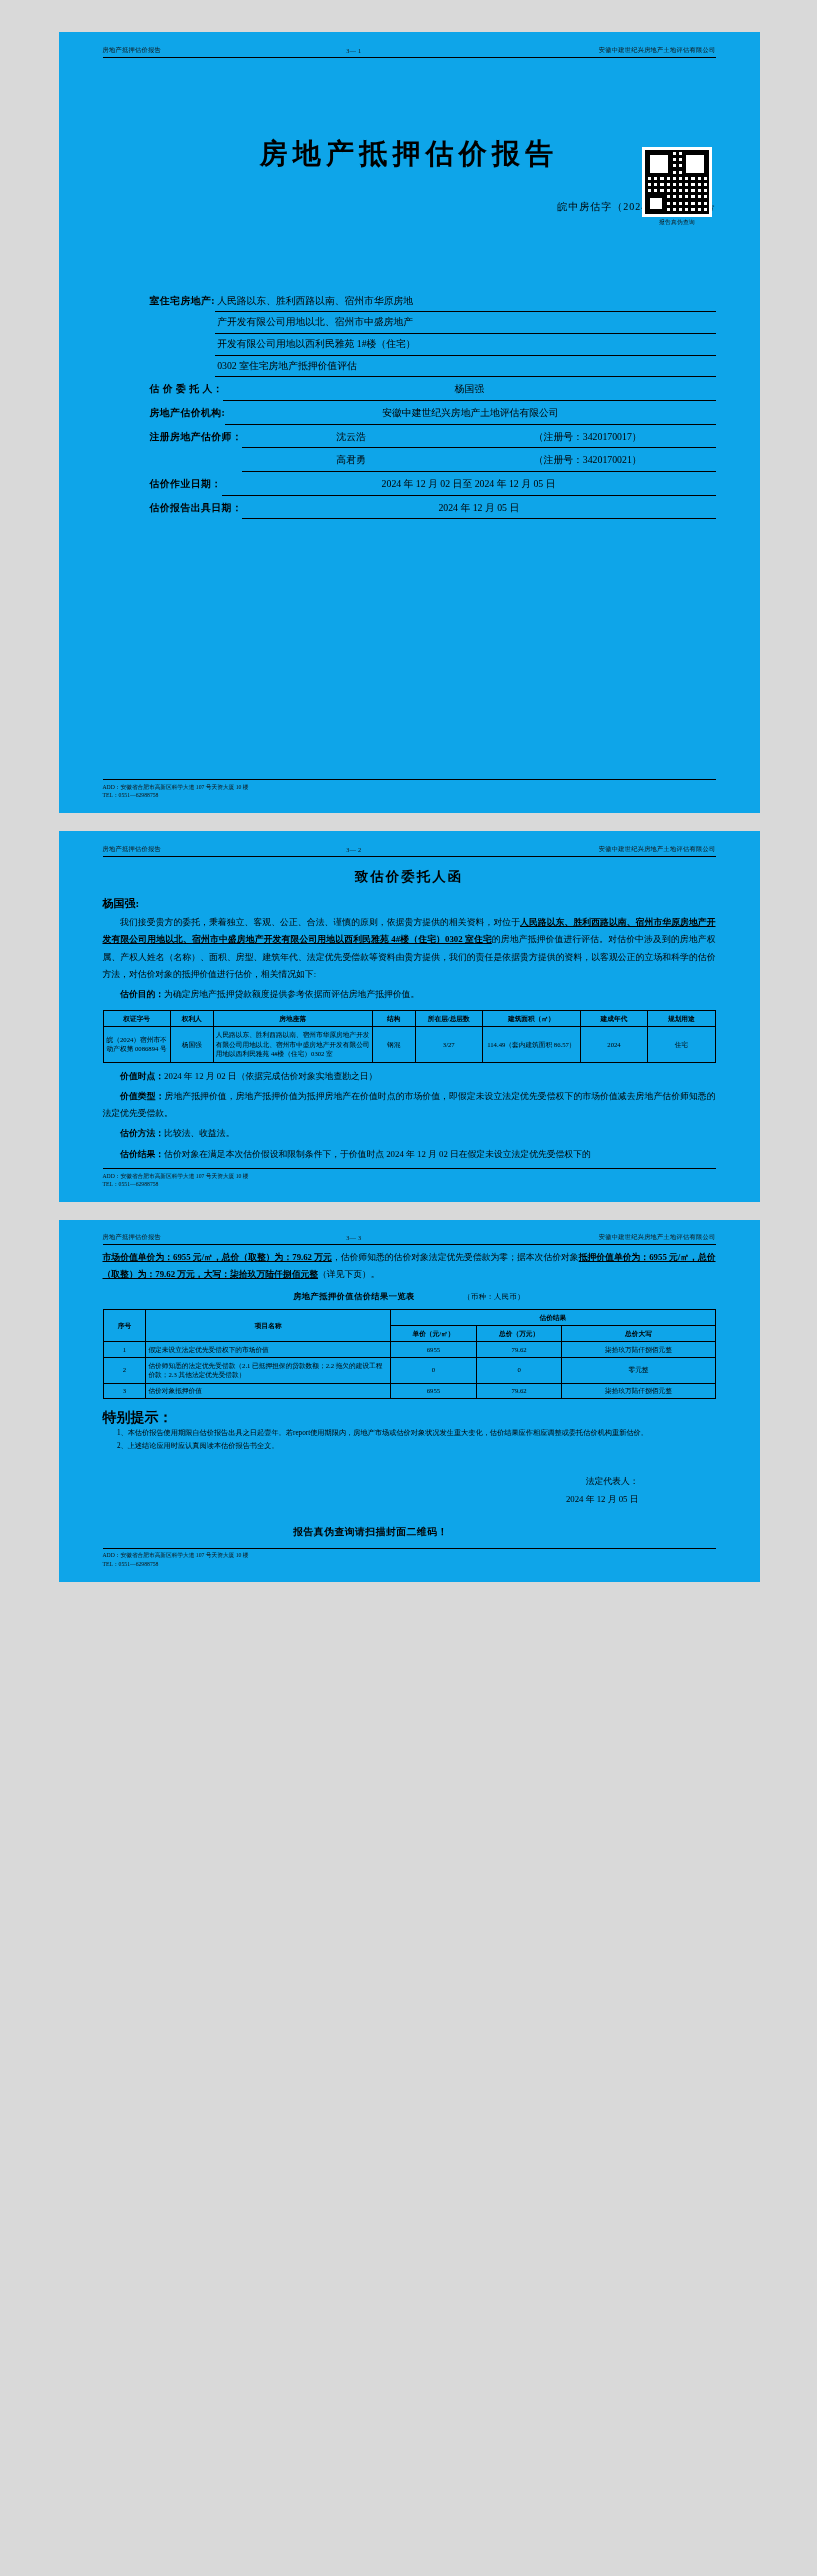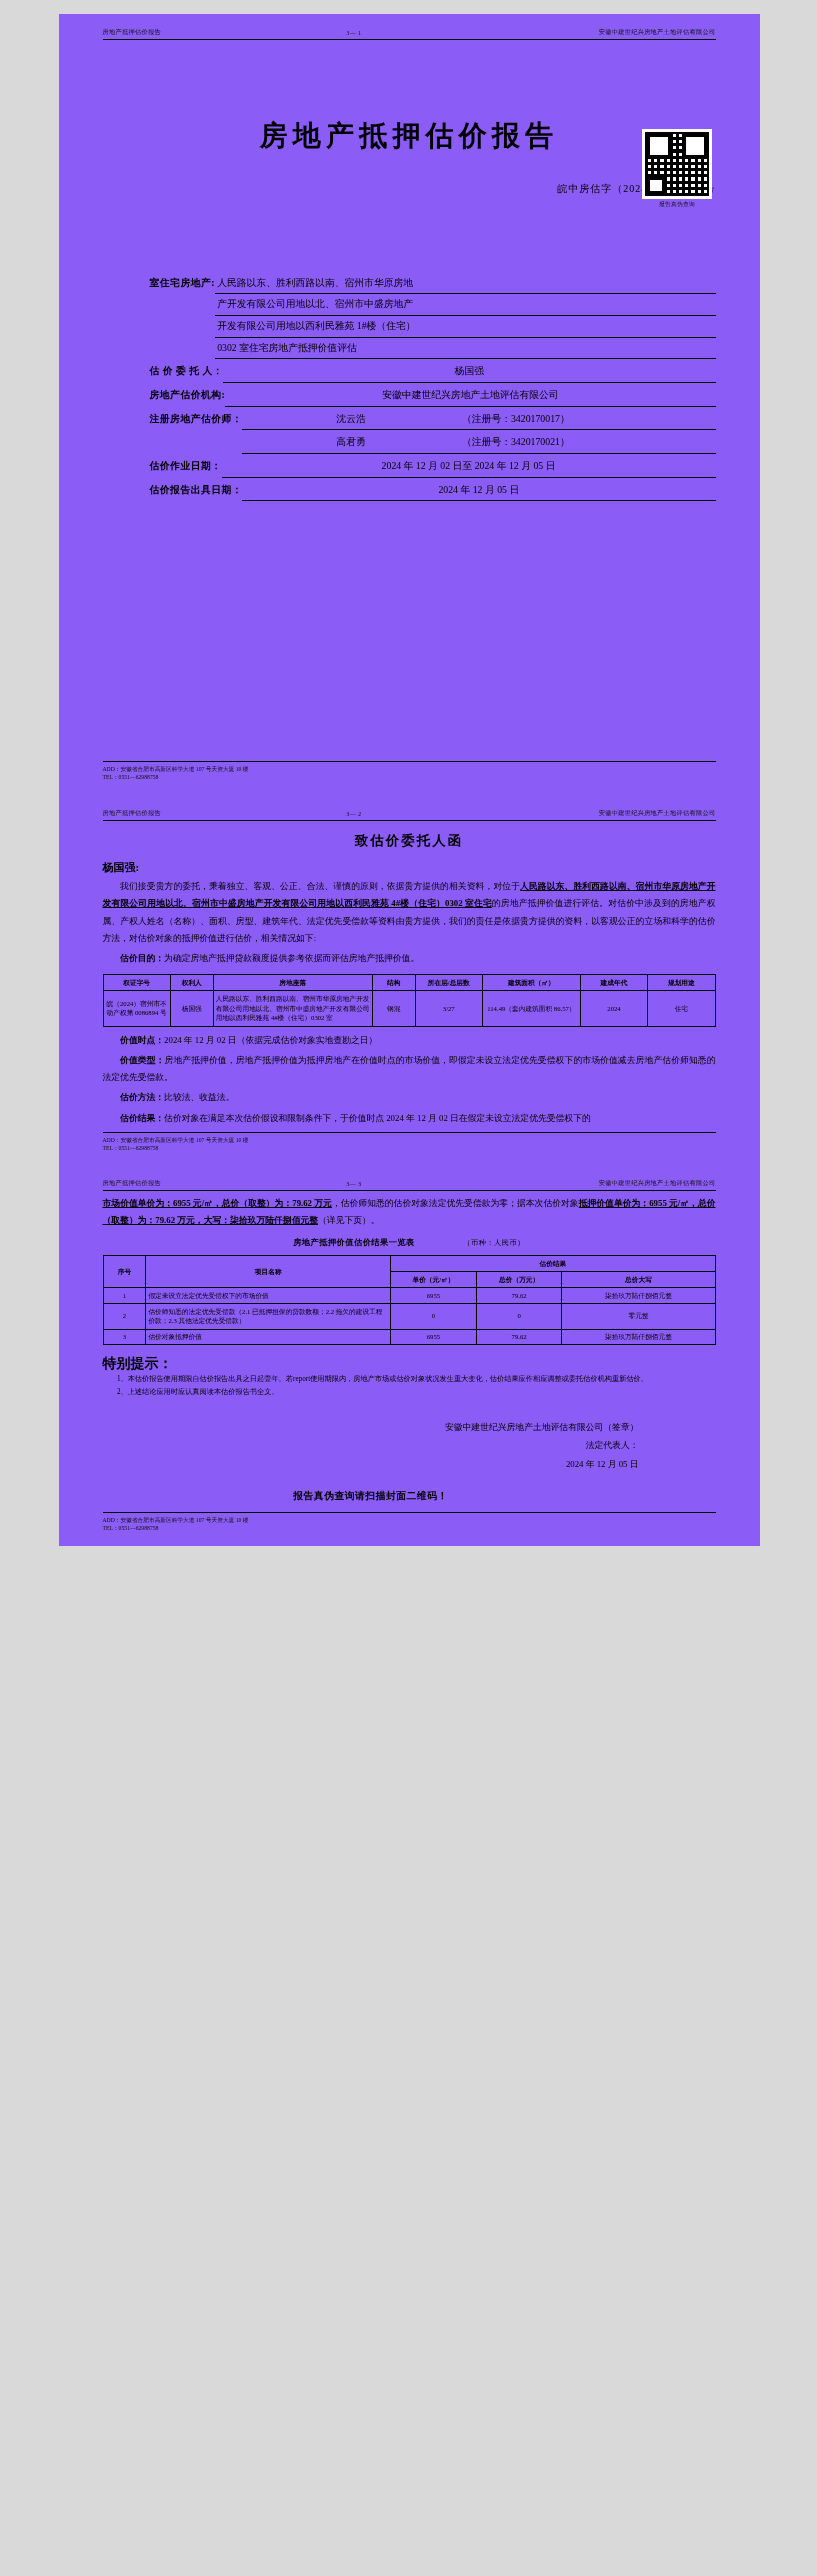--- a/index.html
+++ b/index.html
@@ -9,22 +9,22 @@
     font-family: "Liberation Serif", serif;
   }
   .page-wrap {
     width: 818px;
     margin: 0 auto;
     background: #d9d9d9;
     padding: 14.4px 0 31px 0;
   }
   .sheet {
     width: 701px;
-    margin: 0 auto 0 auto;
-    background: #8b5cf6;
+    margin: 18px auto 0 auto;
+    background: #0ea5e9;
     padding: 13.4px 44px 13.4px 44px;
     position: relative;
   }
   .running-head {
     display: flex;
     justify-content: space-between;
     align-items: center;
     font-size: 6.2px;
     color: #111;
     border-bottom: 0.5px solid #000;
@@ -114,21 +114,21 @@
   .cf-value.center { text-align: center; }
   .cf-multi { flex: 1; }
   .cf-multi div {
     border-bottom: 0.5px solid #000;
     padding: 0 2.1px 0.5px 2.1px;
     min-height: 15.5px;
   }
   .cf-inline-2 { display: flex; flex: 1; }
   .cf-inline-2 .seg { border-bottom: 0.5px solid #000; padding: 0 2.1px 0.5px 2.1px; }
   .seg-name { width: 46%; text-align: center; }
-  .seg-no { flex: 1; text-align: left; }
+  .seg-no { flex: 1; text-align: center; }
 
   
   .page-title-2 {
     text-align: center;
     font-size: 13.4px;
     font-weight: bold;
     letter-spacing: 2.1px;
     margin: 11.3px 0 10.3px 0;
   }
   .salutation { font-size: 11px; font-weight: bold; margin: 5.2px 0 3.1px 0; }
@@ -386,21 +386,20 @@
           <td>柒拾玖万陆仟捌佰元整</td>
         </tr>
       </tbody>
     </table>
 
     <div class="note-title">特别提示：</div>
     <div class="note-item">1、本估价报告使用期限自估价报告出具之日起壹年。若report使用期限内，房地产市场或估价对象状况发生重大变化，估价结果应作相应调整或委托估价机构重新估价。</div>
     <div class="note-item">2、上述结论应用时应认真阅读本估价报告书全文。</div>
 
     <div class="sign-block">
-      <div>安徽中建世纪兴房地产土地评估有限公司（签章）</div>
       <div>法定代表人：</div>
       <div>2024 年 12 月 05 日</div>
       <div class="final-line">报告真伪查询请扫描封面二维码！</div>
     </div>
 
     <div class="footer-addr">
       <div>ADD：安徽省合肥市高新区科学大道 107 号天资大厦 10 楼</div>
       <div>TEL：0551—62988758</div>
     </div>
   </div>

